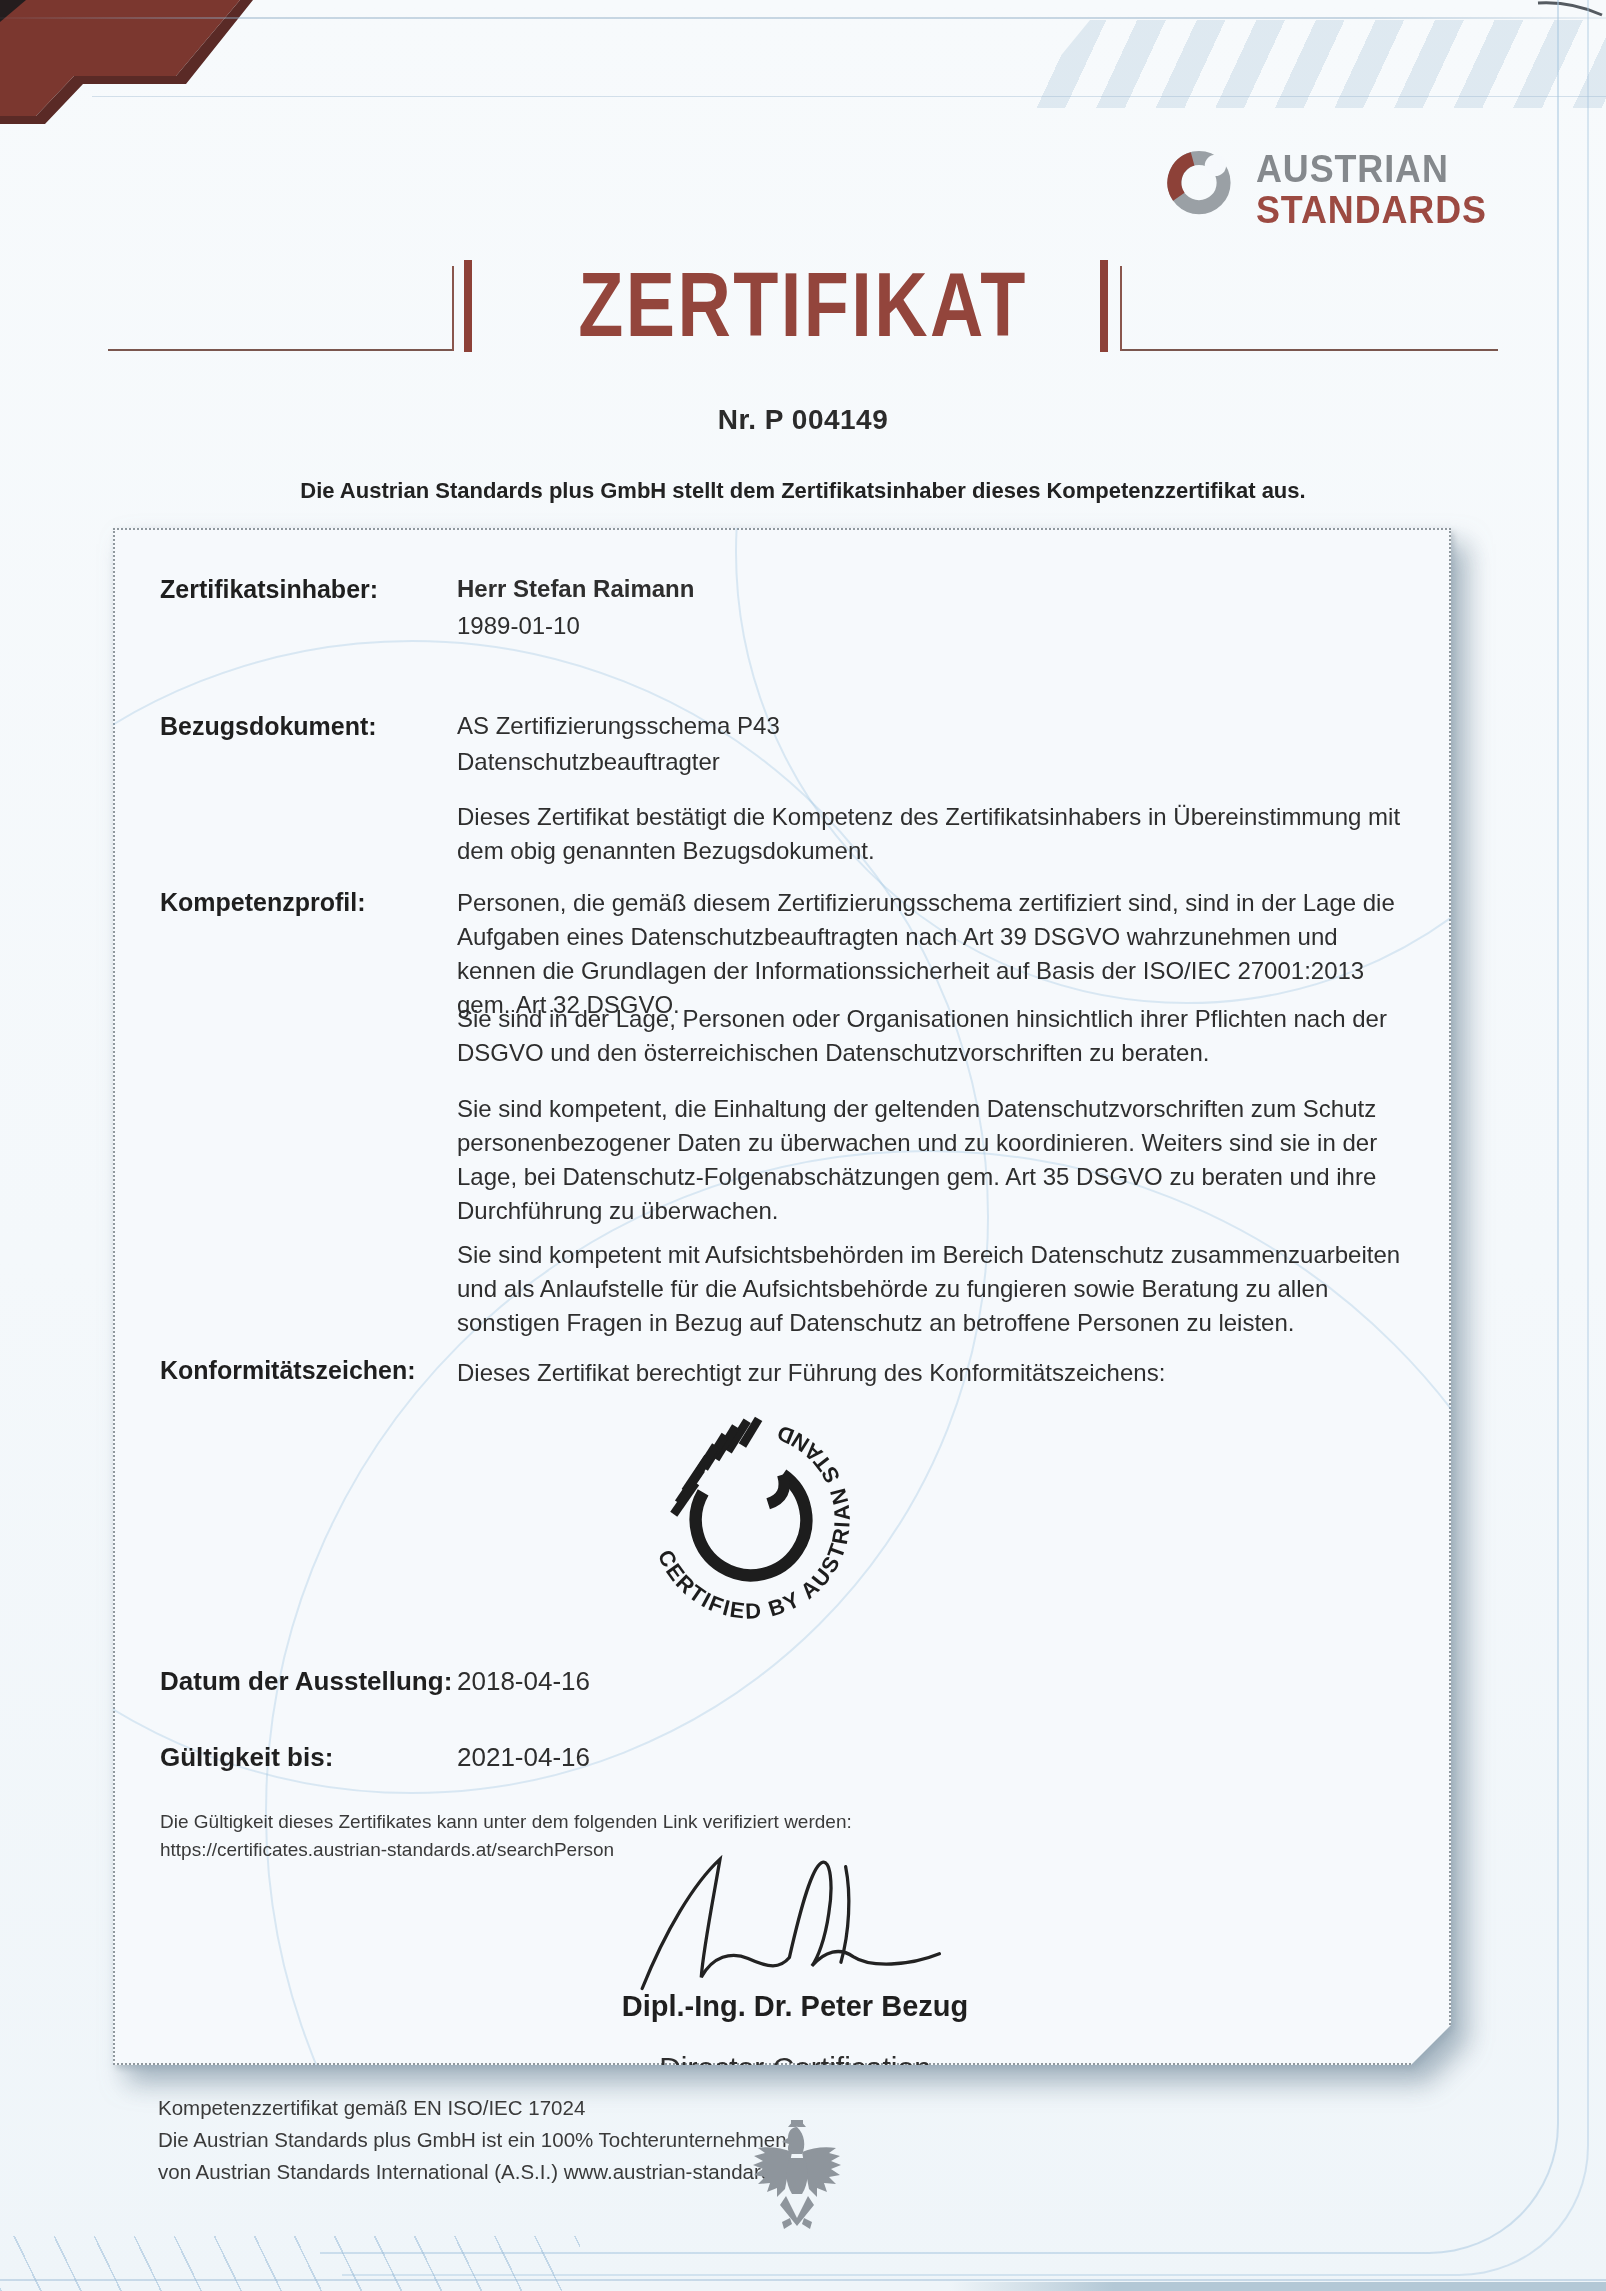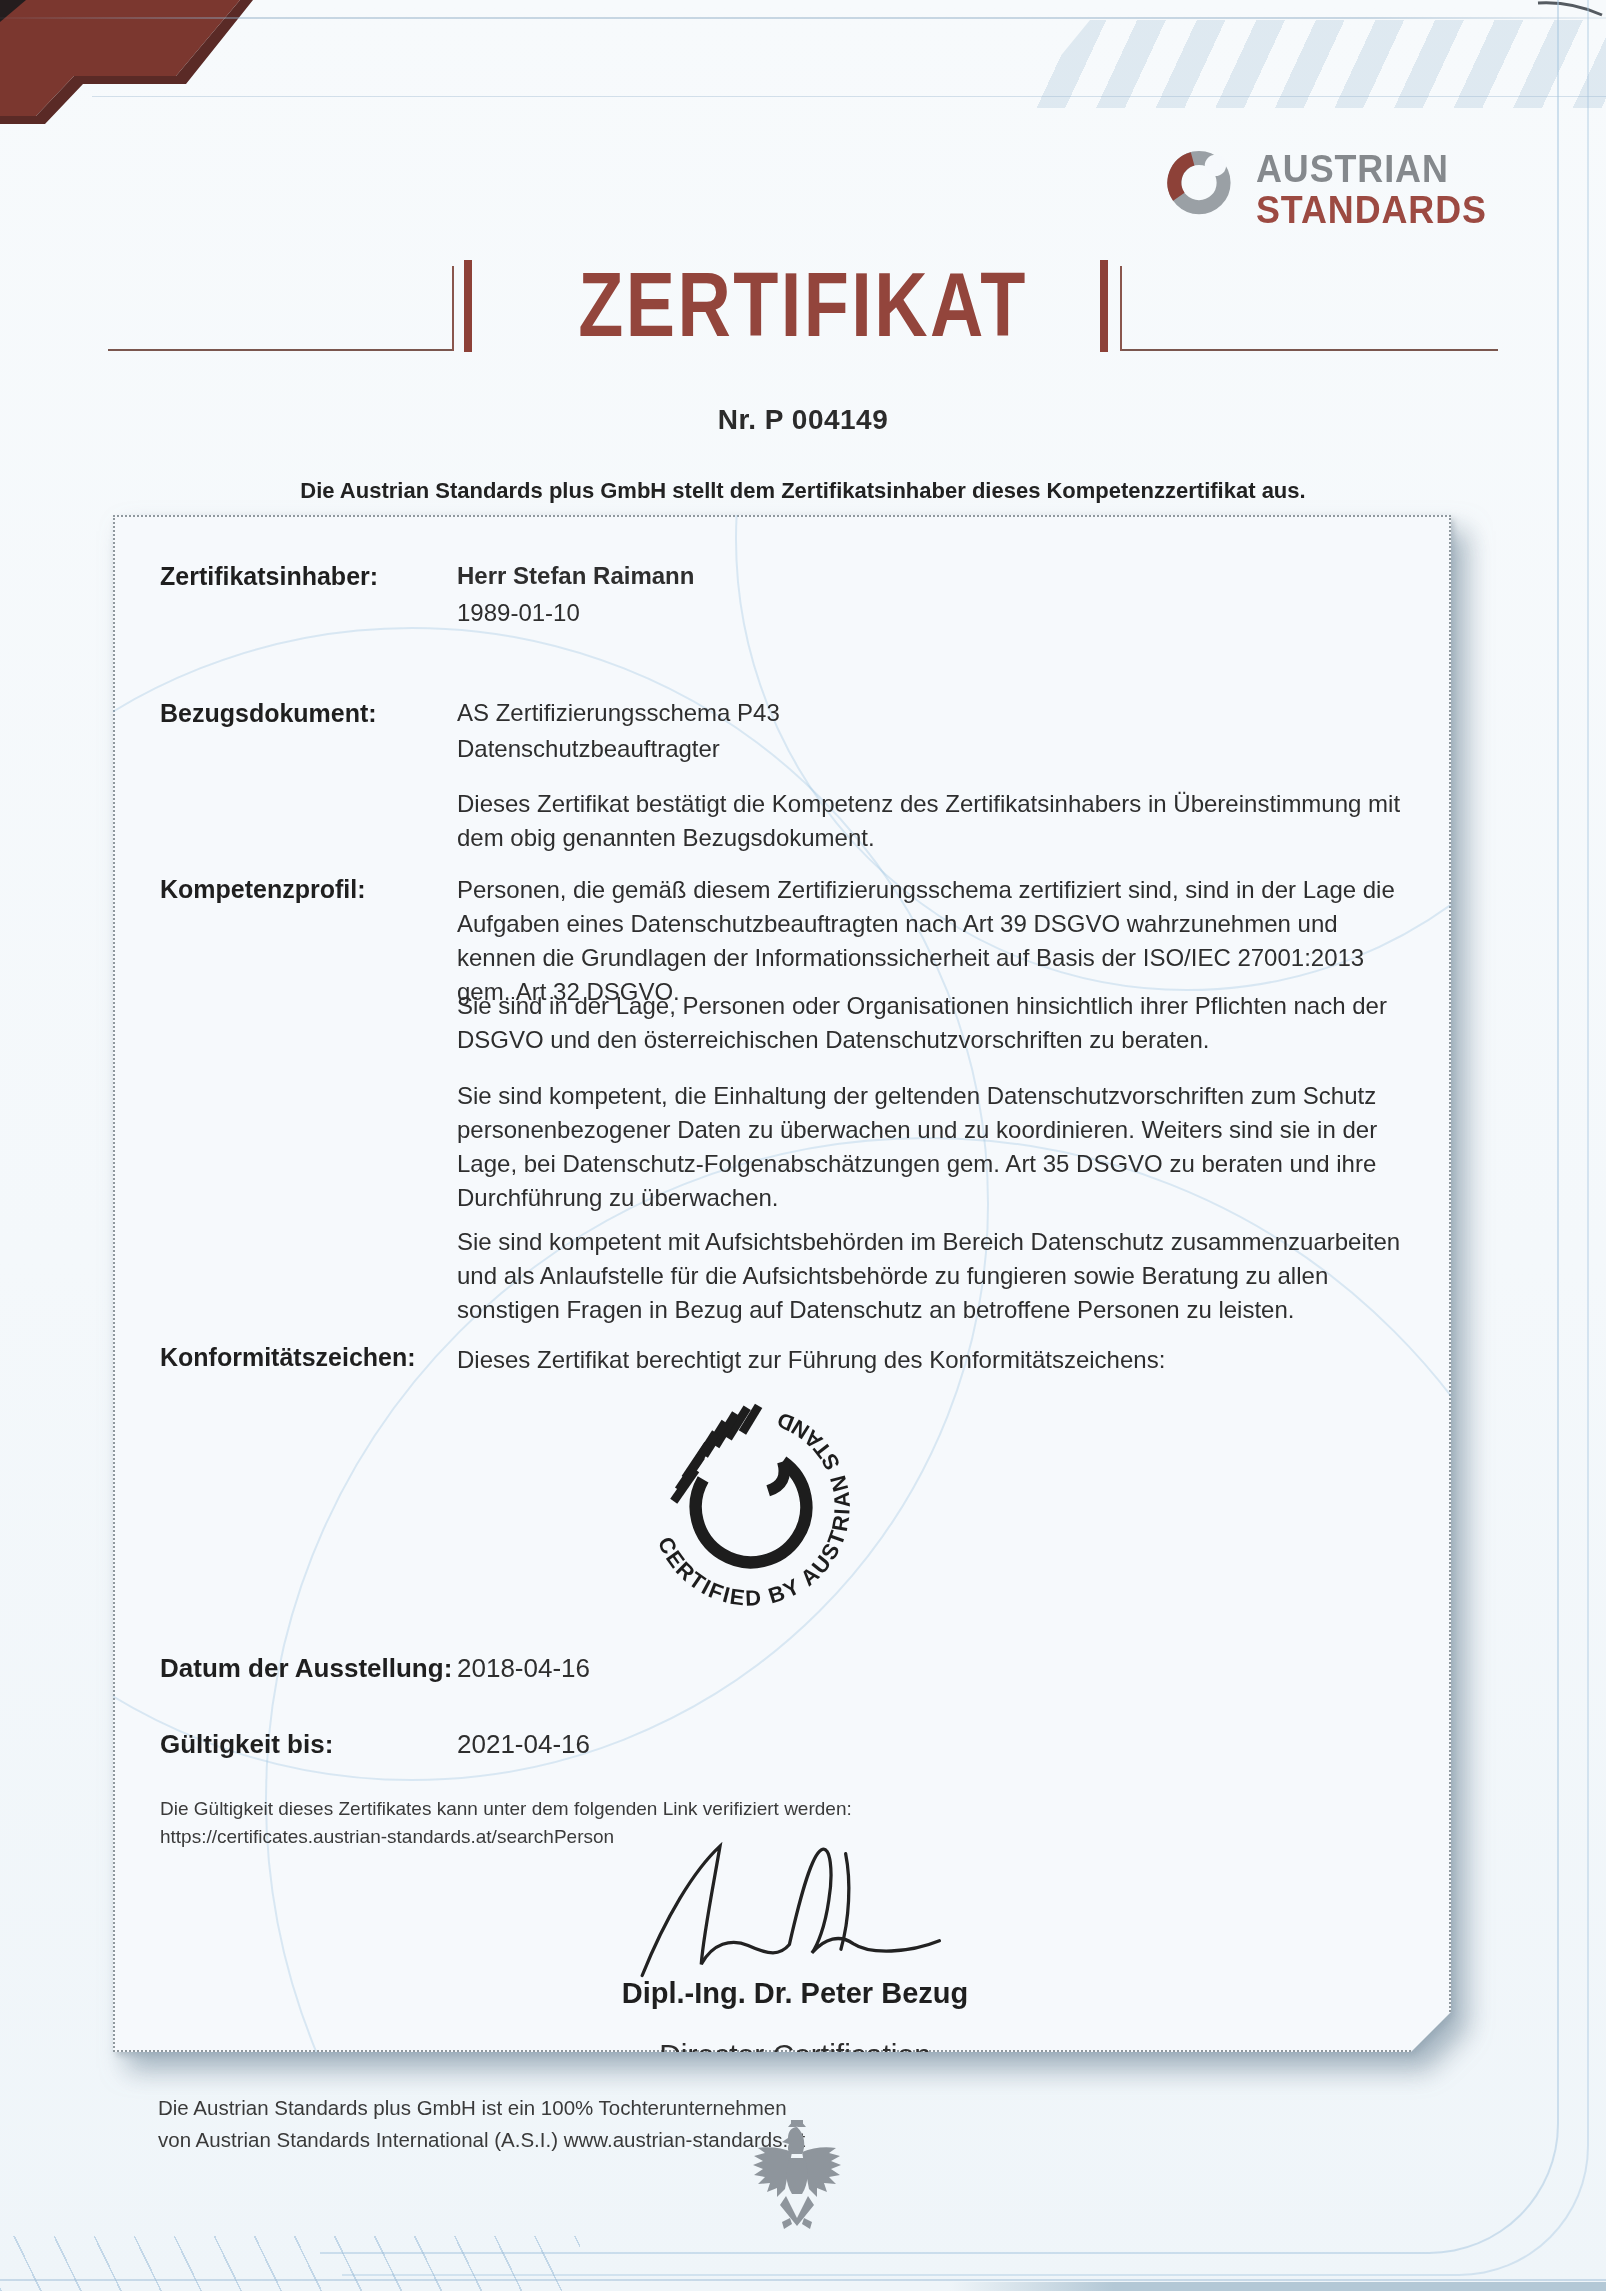--- a/index.html
+++ b/index.html
@@ -39,21 +39,21 @@
     transform:scaleX(.82);transform-origin:center top;}
   .rule-h-left{left:108px;top:349px;width:344px;height:2px;background:#7a564e;}
   .rule-v-thin-left{left:452px;top:266px;width:2px;height:85px;background:#8a564d;}
   .rule-bar-left{left:464px;top:260px;width:8px;height:92px;background:#8d4138;}
   .rule-bar-right{left:1100px;top:260px;width:8px;height:92px;background:#8d4138;}
   .rule-v-thin-right{left:1120px;top:266px;width:2px;height:85px;background:#8a564d;}
   .rule-h-right{left:1122px;top:349px;width:376px;height:2px;background:#7a564e;}
   .cert-number{left:0;top:404px;width:1606px;text-align:center;font-size:28px;font-weight:bold;color:#2b2b2b;letter-spacing:.5px;}
   .intro{left:0;top:478px;width:1606px;text-align:center;font-size:22px;font-weight:bold;color:#222;}
   
-  .box-wrap{left:113px;top:515px;
+  .box-wrap{left:113px;top:528px;
     filter:drop-shadow(14px 16px 13px rgba(110,135,155,.5)) drop-shadow(3px 4px 3px rgba(90,105,120,.3));}
   .cert-box{position:relative;width:1338px;height:1537px;box-sizing:border-box;
     background:#f6f9fc;border:2px dotted #8f989e;
     clip-path:polygon(0 0,100% 0,100% calc(100% - 40px),calc(100% - 40px) 100%,0 100%);}
   .wm{position:absolute;border:2px solid rgba(140,185,220,.28);border-radius:50%;}
   .wm1{width:1150px;height:1150px;left:-280px;top:110px;}
   .wm2{width:1320px;height:1320px;left:150px;top:620px;}
   .wm3{width:900px;height:900px;left:620px;top:-430px;}
   .lbl{position:absolute;left:45px;font-size:25px;font-weight:bold;color:#1f1f1f;}
   .val{position:absolute;left:342px;font-size:24px;color:#2e2e2e;}
@@ -171,20 +171,21 @@
           <path d="M 15,152 C 40,90 70,40 98,14 C 92,50 80,110 78,140 C 90,118 110,112 128,120 C 150,130 162,131 172,119 C 185,62 196,24 206,18 C 216,12 219,42 214,72 C 210,100 202,120 196,128 C 210,112 226,108 240,118 C 258,130 300,128 332,115"></path>
           <path d="M 232,22 C 238,52 236,92 227,124"></path>
         </g>
       </svg>
       <div class="signer-name">Dipl.-Ing. Dr. Peter Bezug</div>
       <div class="signer-title">Director Certification</div>
     </div>
   </div>
 
   <div class="abs footer">
+    <div>Kompetenzzertifikat gemäß EN ISO/IEC 17024</div>
     <div>Die Austrian Standards plus GmbH ist ein 100% Tochterunternehmen</div>
     <div>von Austrian Standards International (A.S.I.) www.austrian-standards.at</div>
   </div>
 
   <svg class="abs" style="left:752px;top:2116px;" width="90" height="124" viewBox="0 0 90 120">
     <g fill="#8e959c">
       <path d="M39,2 h12 v6 h-12 z M36,9 l6,-7 3,7 3,-7 6,7 z"></path>
       <path d="M45,9 c-6,0 -9,5 -9,11 l-6,4 7,2 c-2,4 -1,8 2,10 l11,0 c4,-7 3,-20 -5,-27 z"></path>
       <path d="M40,34 C30,30 18,28 6,30 l7,5 -11,3 9,5 -10,4 10,4 -9,6 11,2 -7,7 12,-1 -3,9 10,-4 0,9 8,-8 z"></path>
       <path d="M50,34 C60,30 72,28 84,30 l-7,5 11,3 -9,5 10,4 -10,4 9,6 -11,2 7,7 -12,-1 3,9 -10,-4 0,9 -8,-8 z"></path>

